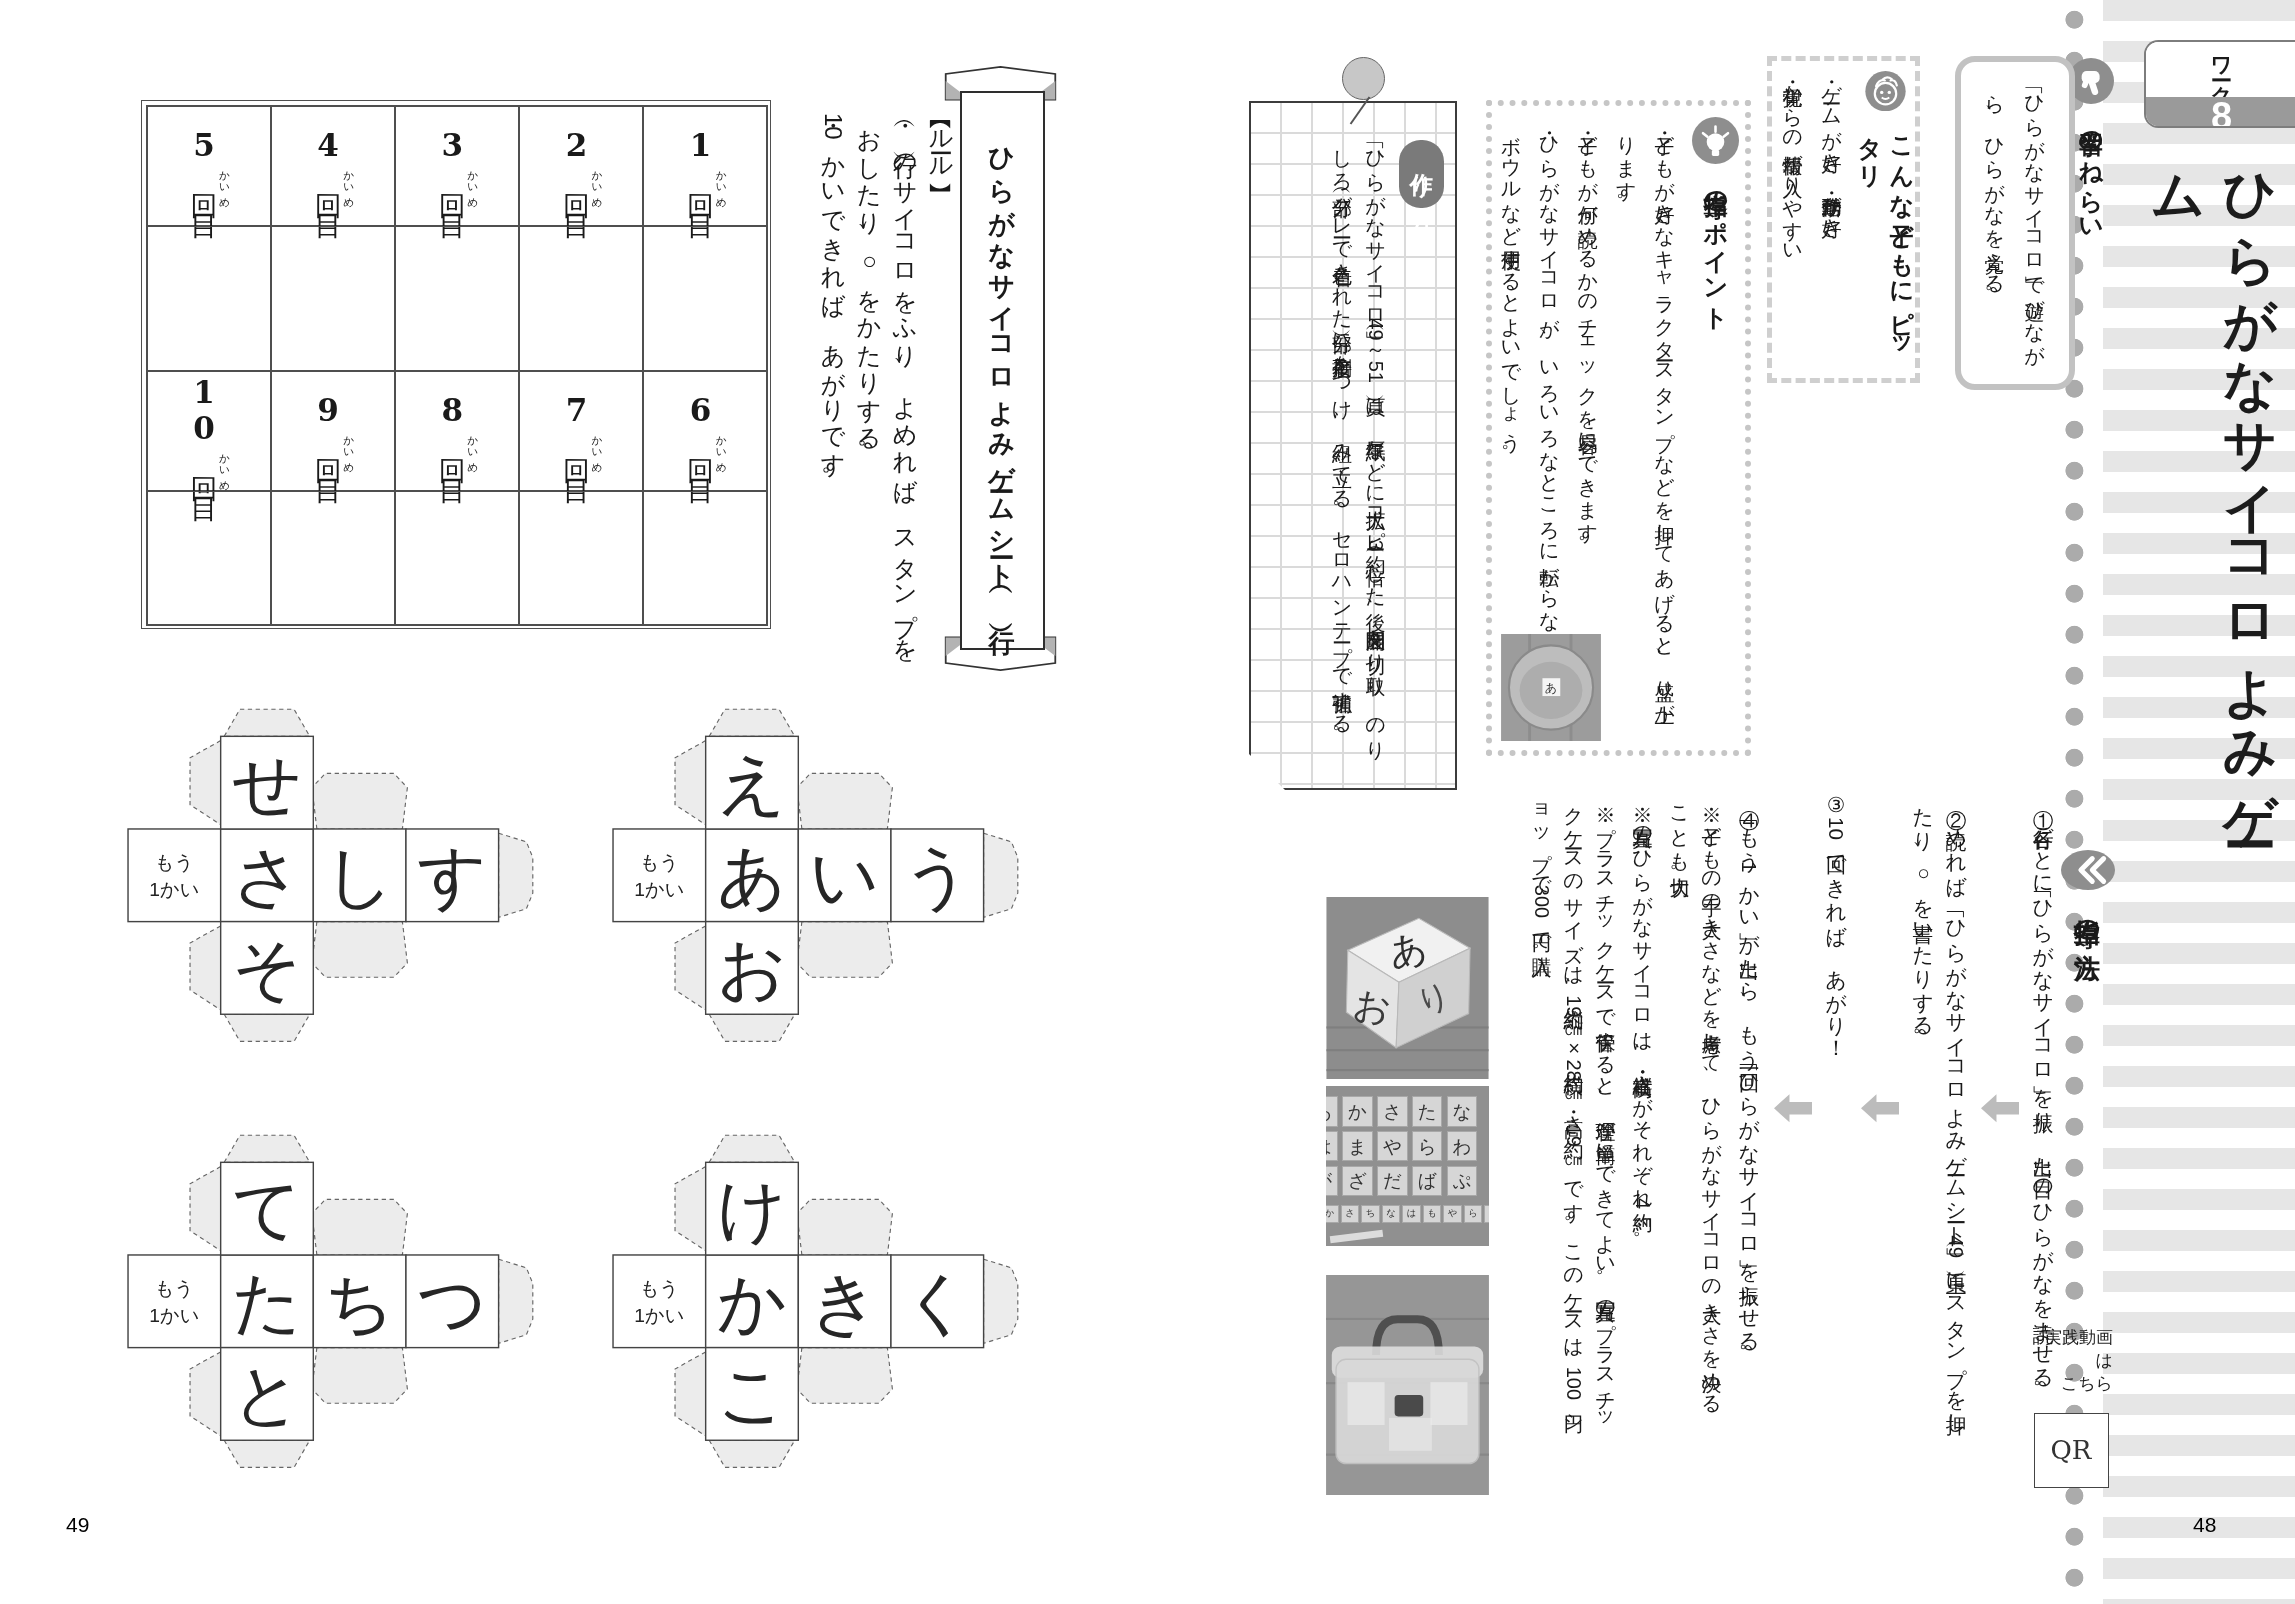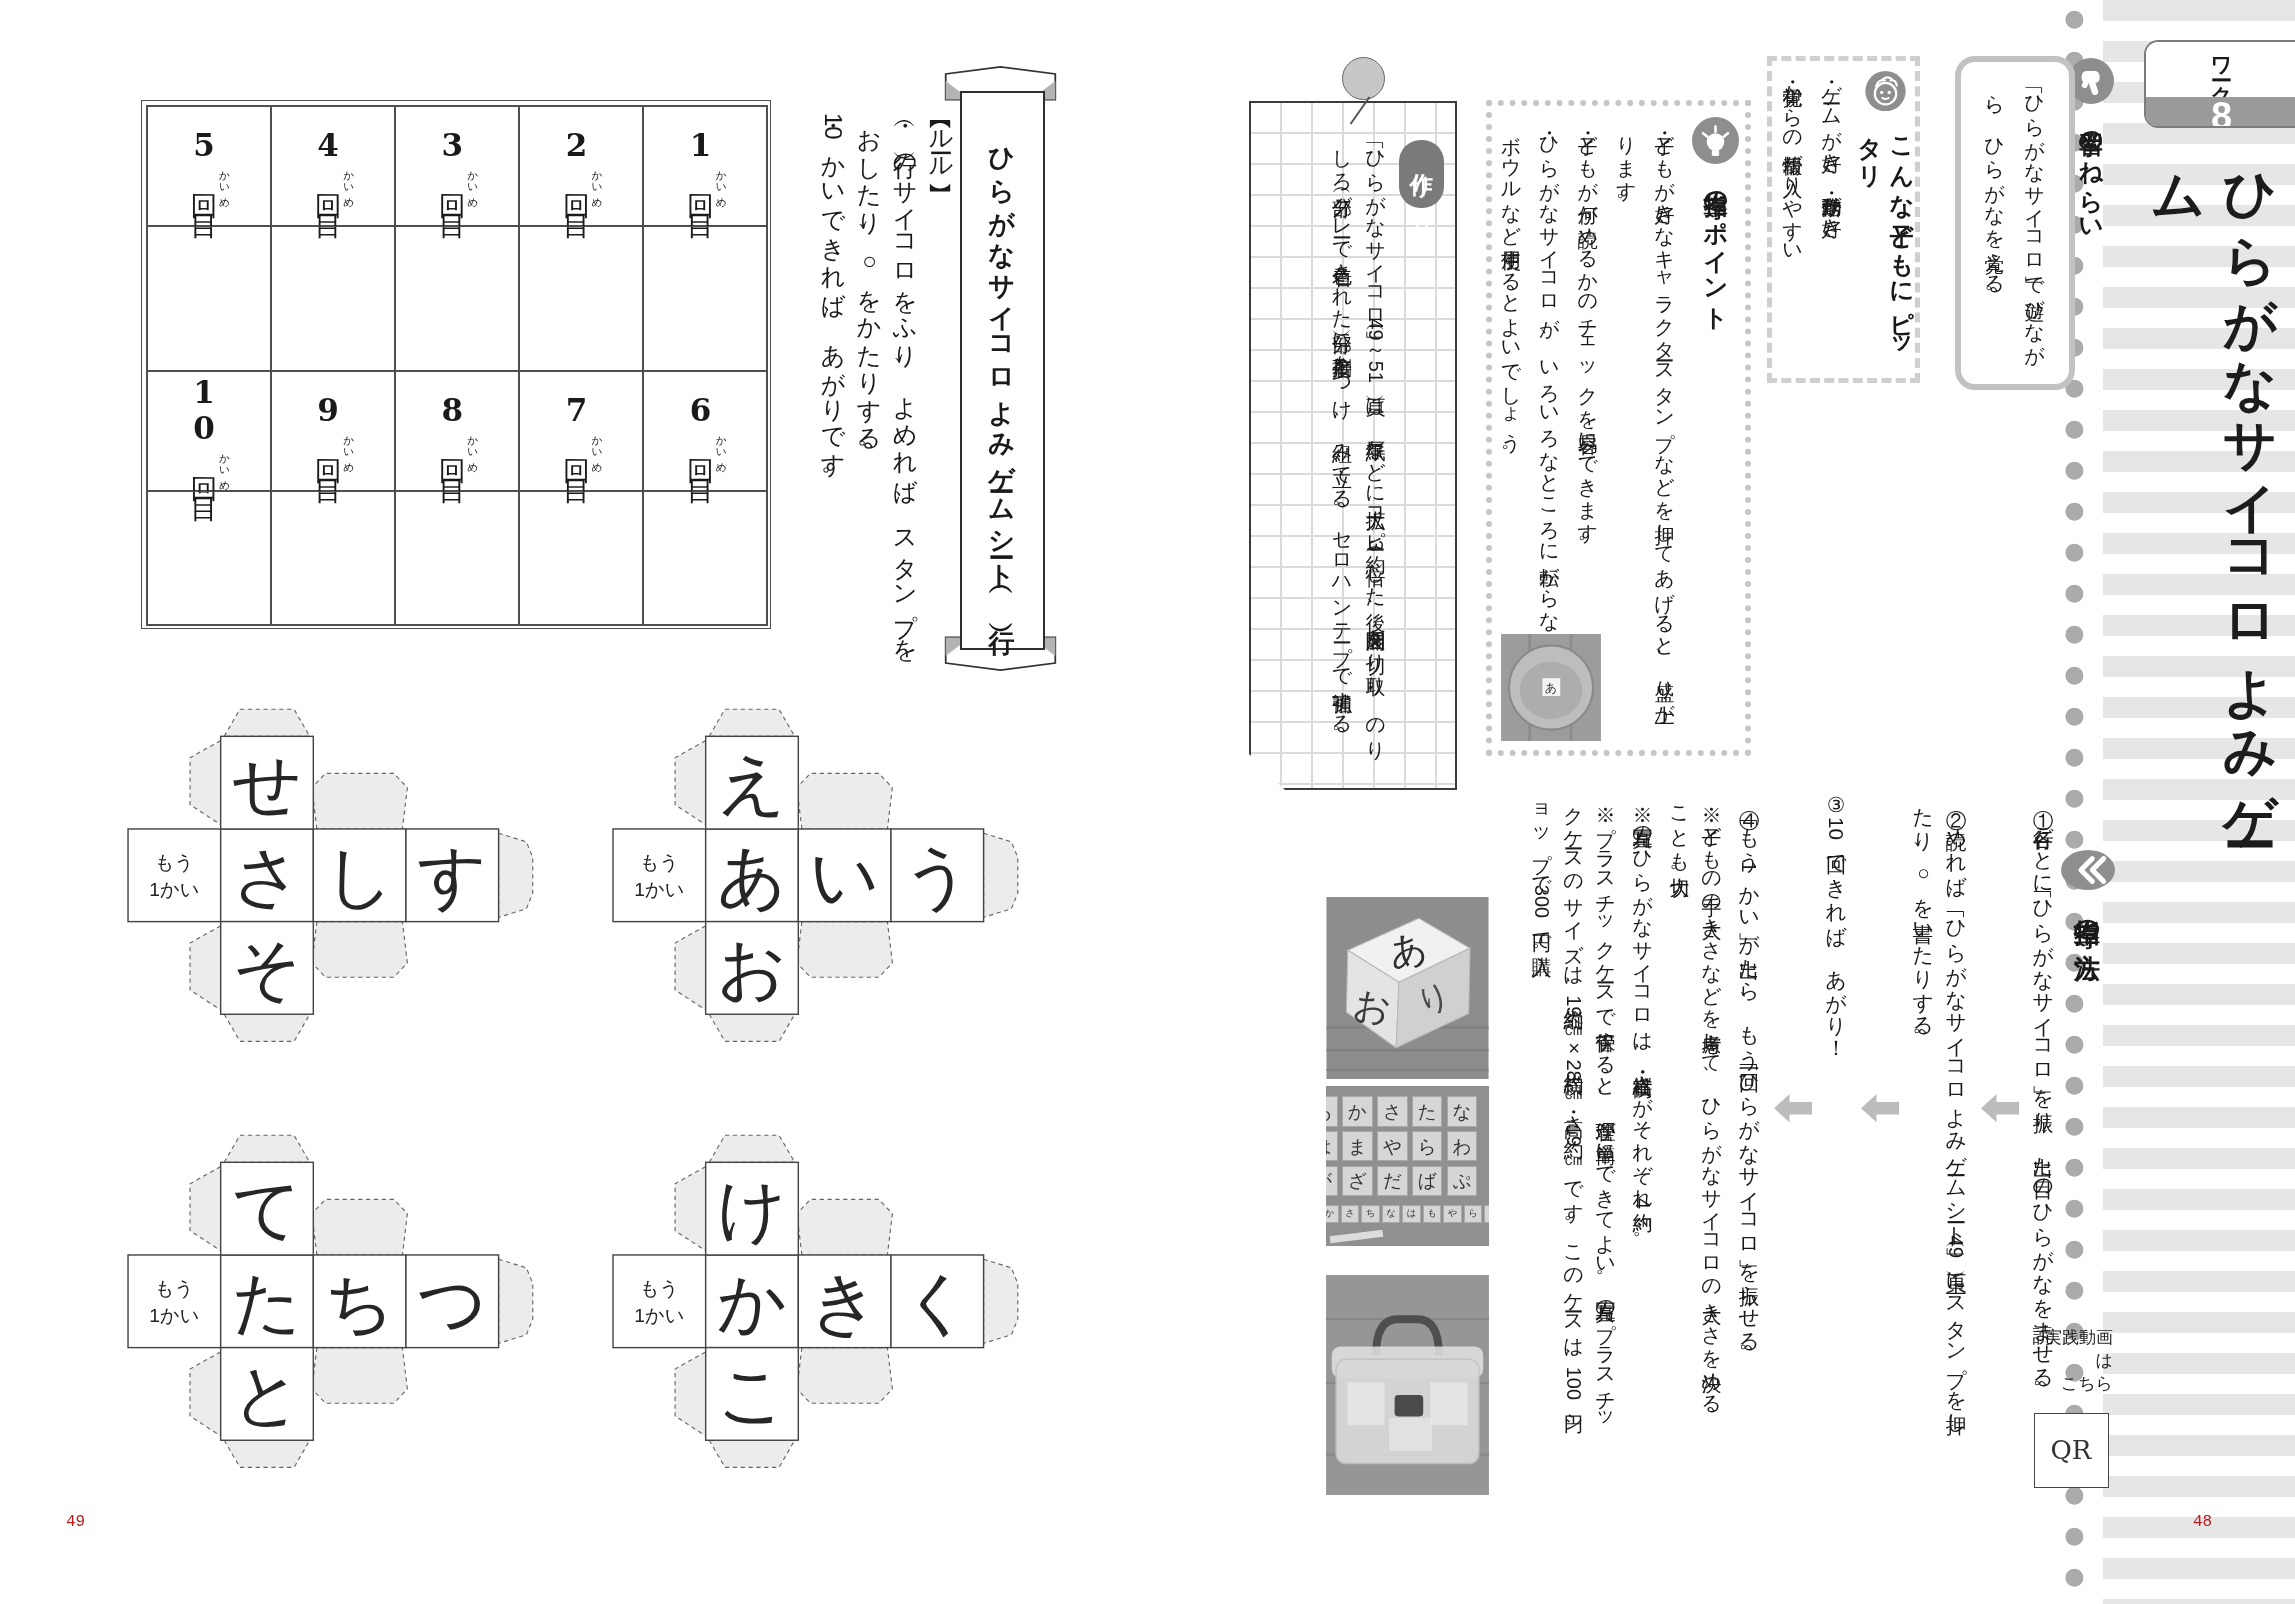--- a/index.html
+++ b/index.html
@@ -117,21 +117,21 @@
   .ribbon{z-index:1;}
 
   
   .rules{left:784px;top:113px;width:175px;height:563px;writing-mode:vertical-rl;
     font-size:24px;line-height:1.5;}
   .rules div{margin:0;}
 
   
   .dice-net{position:absolute;width:442px;height:367px;}
 
-  .pagenum{font-family:Liberation Mono, monospace;font-size:16px;color:#b91c1c;}
+  .pagenum{font-family:Liberation Sans, sans-serif;font-size:21px;color:#000000;}
 </style>
 </head>
 <body>
 
 <div class="abs stripe-band"></div>
 <div class="abs dot-col"></div>
 
 <div class="abs work-badge">
   <div class="work-top">
     <span class="work-label">ワーク</span>

